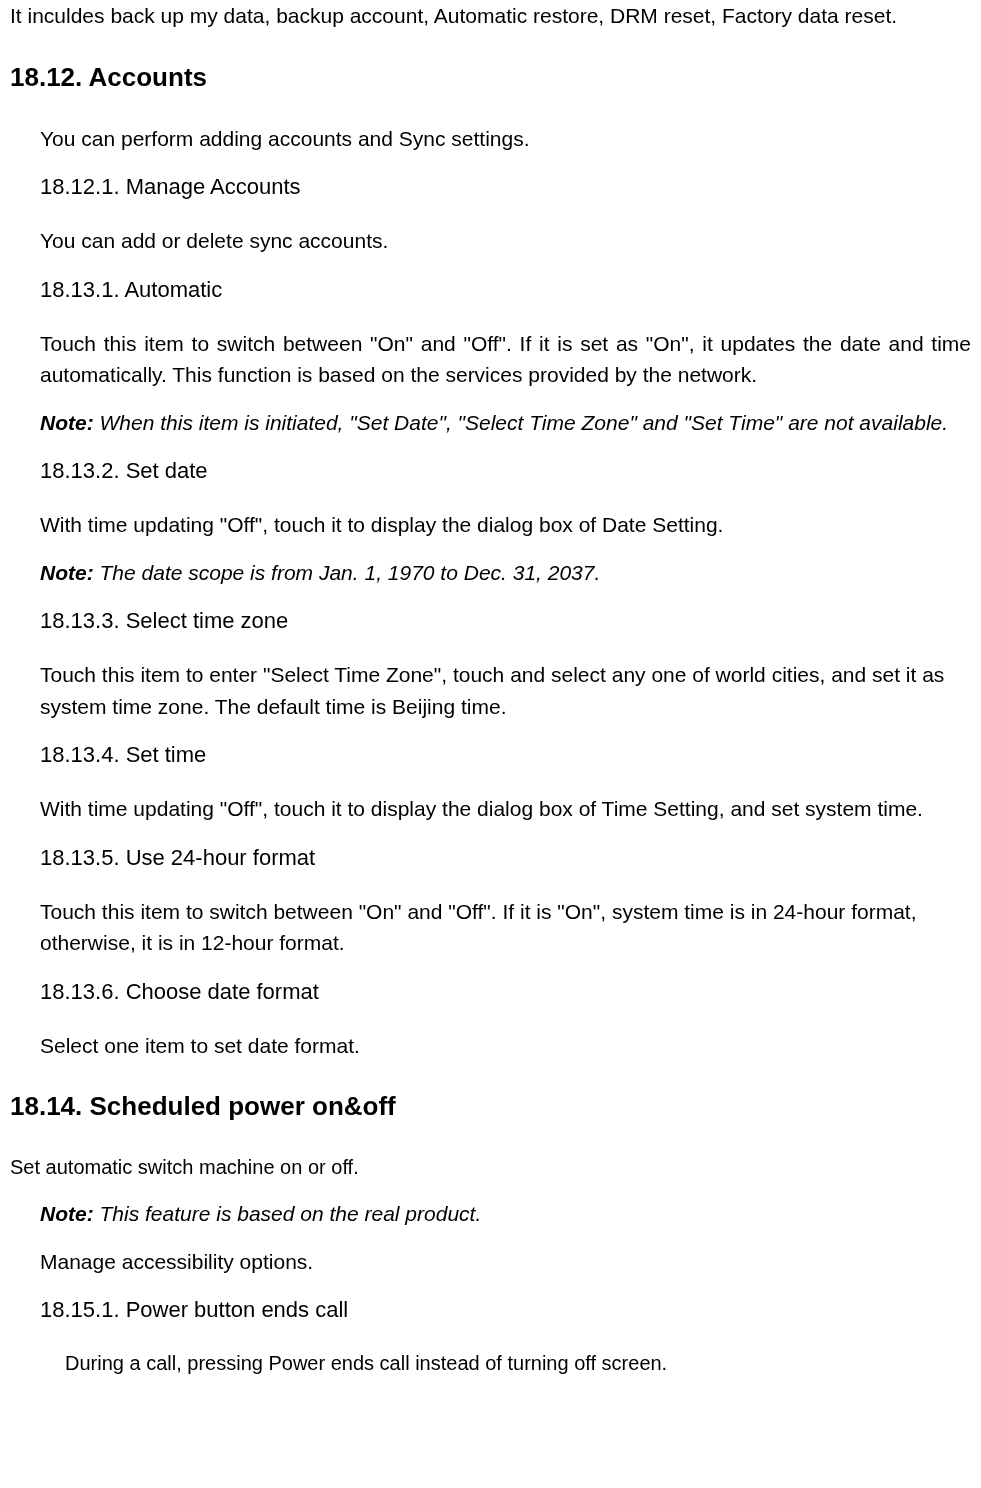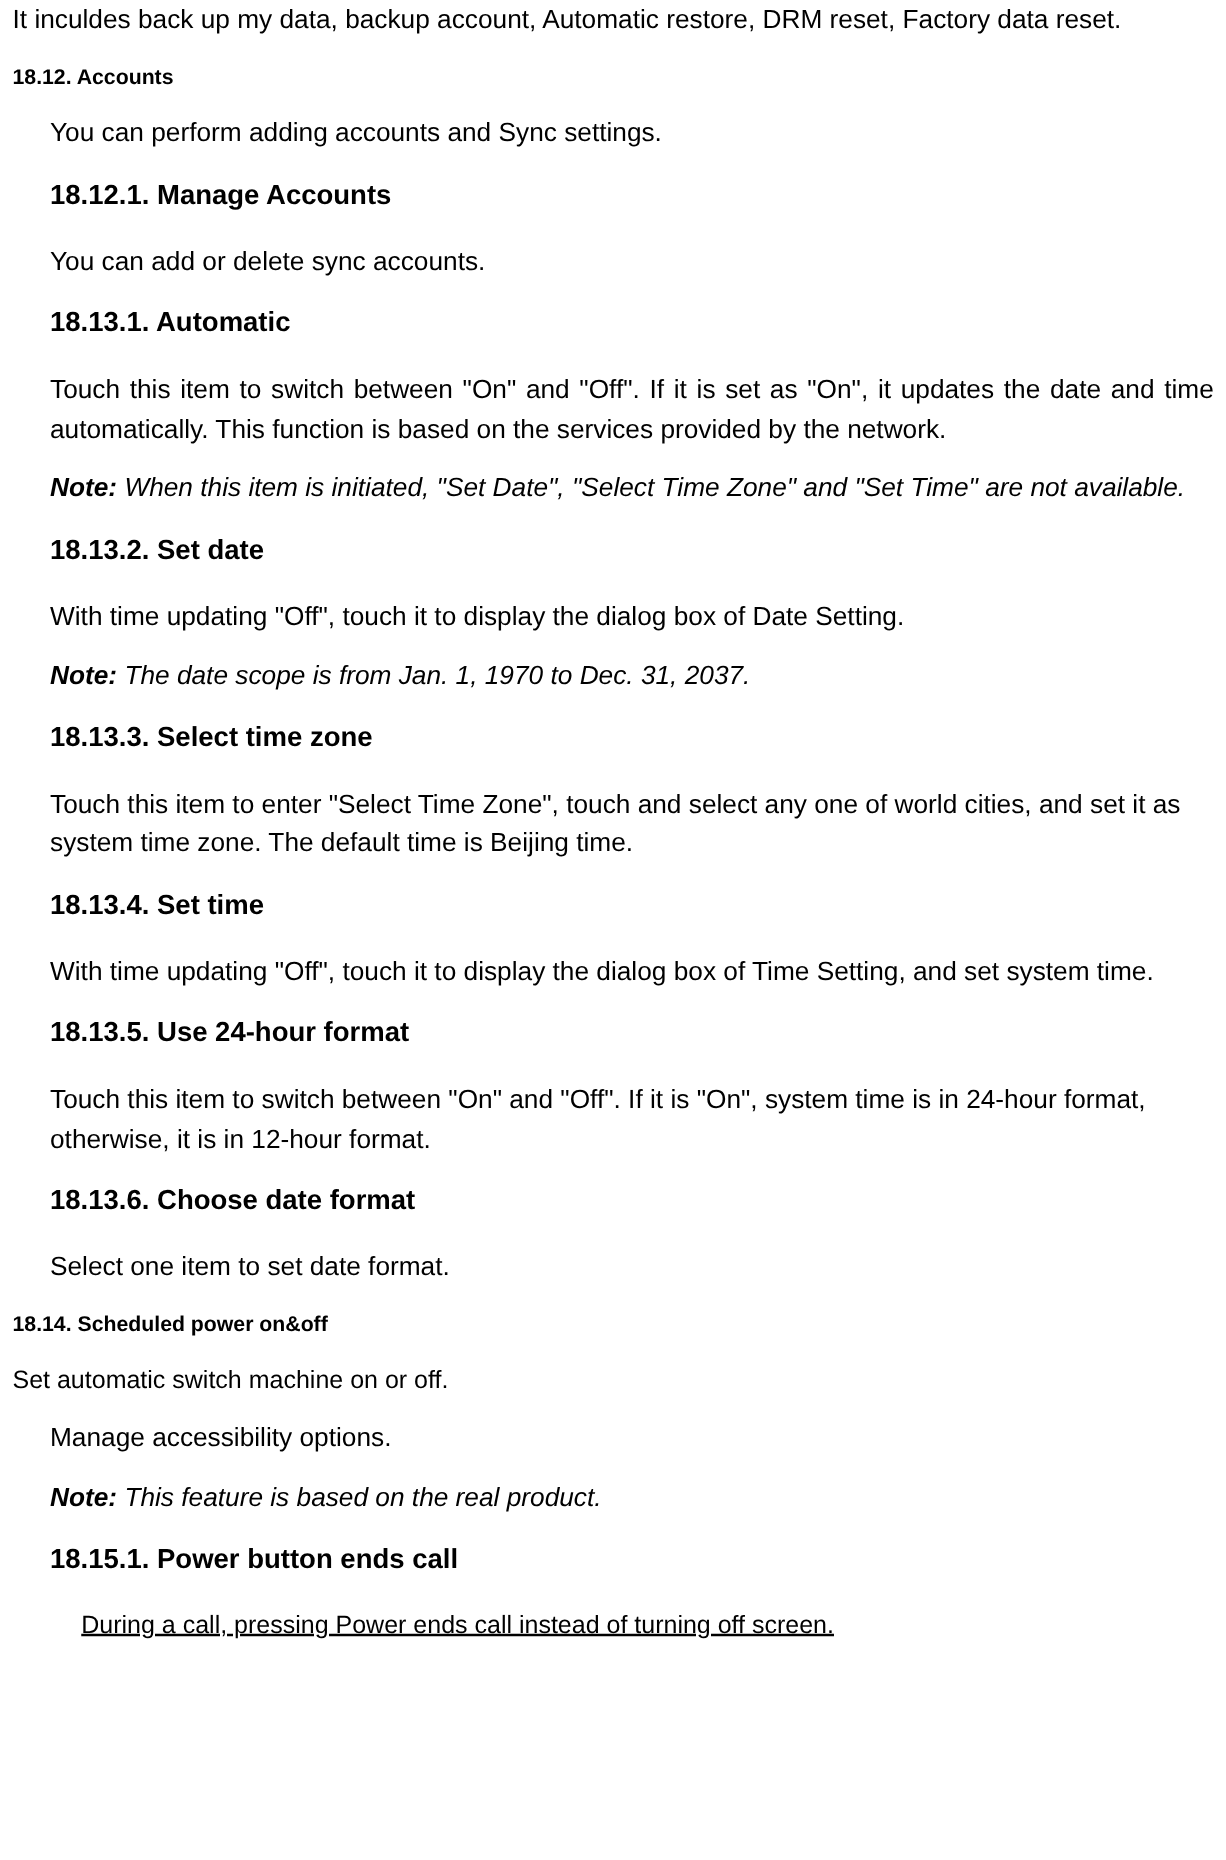--- a/index.html
+++ b/index.html
@@ -15,36 +15,35 @@
     padding: 0 10px 0 10px;
     box-sizing: border-box;
     position: relative;
   }
   .body-text {
     font-size: 21px;
     line-height: 1.5;
     margin: 0;
   }
   .h1 {
-    font-size: 17px;
+    font-size: 26px;
     font-weight: bold;
     line-height: 1.5;
   }
   .h2 {
     font-size: 22px;
-    font-weight: bold;
+    font-weight: normal;
     line-height: 1.5;
   }
   .indent1 {
     padding-left: 30px;
     margin-top: 16px;
   }
   .indent2 {
     padding-left: 55px;
-    text-decoration: underline;
   }
   .note-label {
     font-weight: bold;
     font-style: italic;
   }
   .italic {
     font-style: italic;
   }
   .justify {
     text-align: justify;
@@ -83,21 +82,21 @@
 
   <p class="h2 indent1">18.13.5. Use 24-hour format</p>
   <p class="body-text indent1">Touch this item to switch between "On" and "Off". If it is "On", system time is in 24-hour format, otherwise, it is in 12-hour format.</p>
 
   <p class="h2 indent1">18.13.6. Choose date format</p>
   <p class="body-text indent1">Select one item to set date format.</p>
 
   <p class="h1">18.14. Scheduled power on&amp;off</p>
   <p class="body-text" style="font-size:20px;margin-top:17px;">Set automatic switch machine on or off.</p>
 
-  <p class="body-text indent1">Manage accessibility options.</p>
   <p class="body-text indent1">
     <span class="note-label">Note:</span><span class="italic"> This feature is based on the real product.</span>
   </p>
+  <p class="body-text indent1">Manage accessibility options.</p>
 
   <p class="h2 indent1">18.15.1. Power button ends call</p>
   <p class="body-text indent2" style="font-size:20px;">During a call, pressing Power ends call instead of turning off screen.</p>
 
 </div>
 
 </body></html>

